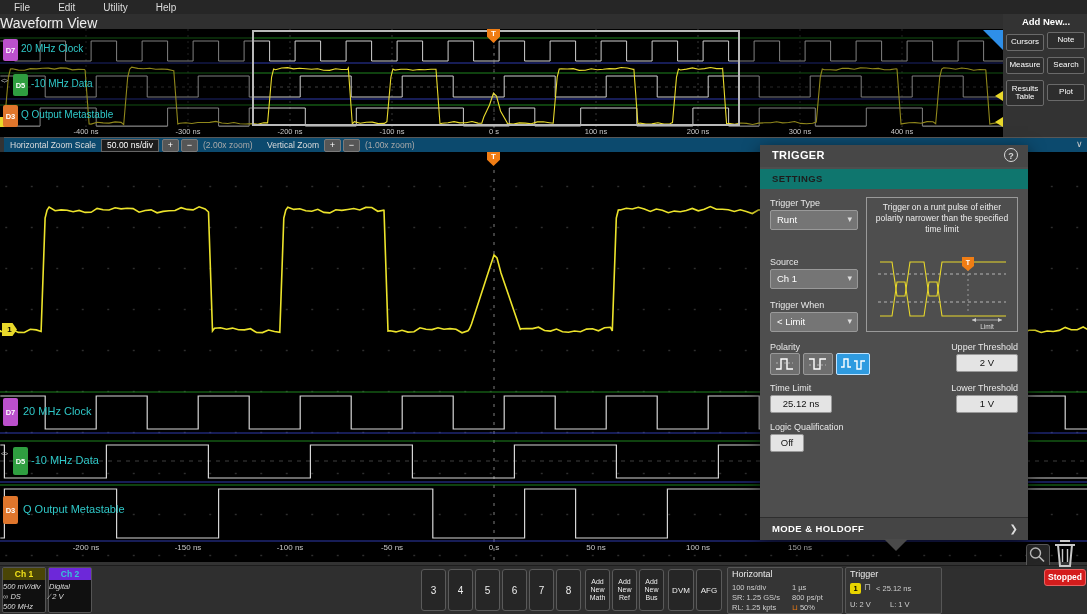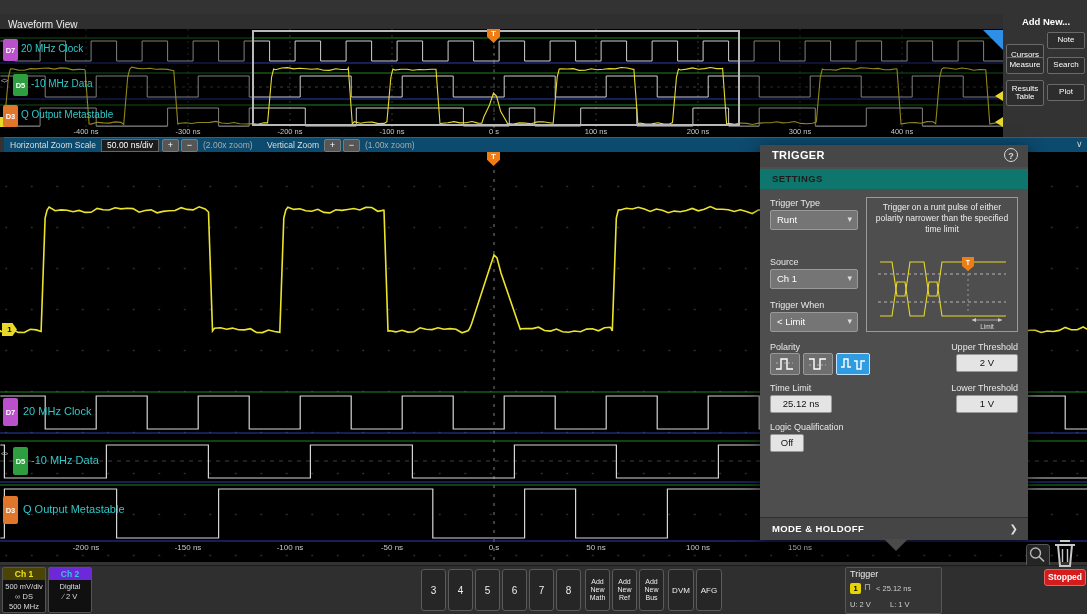--- a/index.html
+++ b/index.html
@@ -5,21 +5,21 @@
   html,body{margin:0;padding:0;background:#333;}
   body{width:1087px;height:614px;position:relative;overflow:hidden;
        font-family:"Liberation Sans",sans-serif;-webkit-font-smoothing:antialiased;}
   .p{position:absolute;}
   #app{position:absolute;left:0;top:0;width:1087px;height:614px;background:#333;}
 
   
   .menubar{left:0;top:0;width:1087px;height:14px;background:#262626;display:flex;align-items:center;}
   .mi{font-size:10px;color:#ddd;padding:0 14px;cursor:default;}
   .tabbar{left:0;top:14px;width:1003px;height:15px;background:#2f2f2f;border-bottom:1px solid #555;}
-  .wvtab{font-size:10px;color:#eee;line-height:15px;padding-left:8px;display:inline-block;}
+  .wvtab{font-size:14px;color:#eee;line-height:15px;display:inline-block;}
 
   
   .overview{left:0;top:29px;width:1003px;height:108px;background:#000;}
   .dim{background:rgba(0,0,0,.38);}
   .zoomwin{left:252px;top:1px;width:488px;height:96px;border:2px solid #b9b9b9;box-sizing:border-box;background:transparent;}
   .tmark{width:13px;height:14px;background:#f07d14;clip-path:polygon(0 0,100% 0,100% 55%,50% 100%,0 55%);
          color:#fff;font-size:8px;font-weight:bold;text-align:center;line-height:10px;z-index:6;}
   .dchip{width:15px;border-radius:2px;color:#fff;font-weight:bold;font-size:7.5px;
          display:flex;align-items:center;justify-content:center;z-index:5;}
   .chlabel{color:#2fc8c8;white-space:nowrap;z-index:5;}
@@ -75,41 +75,47 @@
   .panel-pointer{left:884px;top:539px;width:0;height:0;border-left:12px solid transparent;border-right:12px solid transparent;
                  border-top:12px solid #4a4a4a;z-index:21;}
 
   
   .trash{left:1051px;top:538px;z-index:22;}
 
   
   .bottombar{left:0;top:565px;width:1087px;height:49px;background:#2f2f2f;border-top:1px solid #1d1d1d;box-sizing:border-box;z-index:5;}
   .chbadge{width:44px;height:46px;background:#101010;border:1px solid #555;border-radius:2px;box-sizing:border-box;}
   .chhdr{height:12px;font-size:8.5px;font-weight:bold;text-align:center;line-height:12px;}
-  .chrow{font-size:7.5px;color:#ddd;text-align:center;line-height:10px;white-space:nowrap;}
+  .chrow{font-size:7.5px;color:#ddd;line-height:10px;white-space:nowrap;font-style:italic;}
   .numbtn{top:3px;width:25px;height:42px;background:#262626;border:1px solid #5a5a5a;border-radius:3px;
           color:#eee;font-size:10px;display:flex;align-items:center;justify-content:center;box-sizing:border-box;}
   .addbtn{top:3px;width:25px;height:42px;background:#262626;border:1px solid #5a5a5a;border-radius:3px;color:#eee;
           font-size:7px;line-height:8px;display:flex;flex-direction:column;align-items:center;justify-content:center;box-sizing:border-box;}
   .fnbtn{top:3px;width:26px;height:42px;background:#262626;border:1px solid #5a5a5a;border-radius:3px;color:#eee;
          font-size:8px;display:flex;align-items:center;justify-content:center;box-sizing:border-box;}
   .bpanel{top:1px;height:47px;background:#353535;border:1px solid #575757;border-radius:2px;box-sizing:border-box;}
   .bptitle{left:4px;top:1px;font-size:9px;color:#ececec;}
   .bpcell{font-size:7.5px;color:#cfcfcf;white-space:nowrap;}
   .stopbtn{left:1044px;top:3px;width:42px;height:17px;background:#d41c1c;border:1px solid #e86060;border-radius:3px;
            color:#fff;font-size:8.5px;font-weight:bold;text-align:center;line-height:15px;box-sizing:border-box;}
   .trgbadge{width:11px;height:11px;background:#e8d400;border-radius:2px;color:#000;font-size:7.5px;font-weight:bold;
             text-align:center;line-height:11px;}
   .icn{color:#bbb;}
 </style>
 </head>
 <body>
 
 <div id="app">
 
+  <div class="p menubar">
+    <span class="mi">File</span>
+    <span class="mi">Edit</span>
+    <span class="mi">Utility</span>
+    <span class="mi">Help</span>
+  </div>
 
   <div class="p tabbar">
     <span class="wvtab">Waveform View</span>
   </div>
 
   <div class="p overview">
     <svg id="ov-svg" class="p" style="left:0;top:0" width="1003" height="99">
         <polyline points="86.0,0.0 86.0,99.0" fill="none" stroke="#383838" stroke-width="1" opacity="1" stroke-dasharray="2,4"></polyline>
         <polyline points="188.0,0.0 188.0,99.0" fill="none" stroke="#383838" stroke-width="1" opacity="1" stroke-dasharray="2,4"></polyline>
         <polyline points="290.0,0.0 290.0,99.0" fill="none" stroke="#383838" stroke-width="1" opacity="1" stroke-dasharray="2,4"></polyline>
@@ -157,21 +163,21 @@
     </div>
 
     <div class="p bluewedge"></div>
     <div class="p ymark" style="left:995px;top:62px"></div>
     <div class="p ymark" style="left:995px;top:88px"></div>
     <div class="p chtag" style="left:0;top:88px;width:9px;height:10px"></div>
   </div>
 
   <div class="p addnew">
     <div class="p antitle">Add New...</div>
-    <div class="p anbtn" style="left:1px;top:30px;width:38px;height:23px">Cursors</div>
+    <div class="p anbtn" style="left:1px;top:20px;width:38px;height:17px">Cursors</div>
     <div class="p anbtn" style="left:42px;top:18px;width:38px;height:17px">Note</div>
     <div class="p anbtn" style="left:1px;top:43px;width:38px;height:17px">Measure</div>
     <div class="p anbtn" style="left:42px;top:43px;width:38px;height:17px">Search</div>
     <div class="p anbtn" style="left:1px;top:66px;width:38px;height:26px">Results Table</div>
     <div class="p anbtn" style="left:42px;top:70px;width:38px;height:17px">Plot</div>
   </div>
 
   <div class="p zoombar">
     <span class="p zlbl" style="left:6px">Horizontal Zoom Scale</span>
     <div class="p zval" style="left:97px;top:1px;width:56px;height:11px">50.00 ns/div</div>
@@ -358,20 +364,32 @@
     </div>
     <div class="p addbtn" style="left:639px">
       <span>Add</span>
         <span>New</span>
         <span>Bus</span>
     </div>
 
     <div class="p fnbtn" style="left:668px">DVM</div>
     <div class="p fnbtn" style="left:696px">AFG</div>
 
+    <div class="p bpanel" style="left:727px;width:116px">
+      <span class="p bptitle">Horizontal</span>
+      <span class="p bpcell" style="left:4px;top:15px">100 ns/div</span>
+      <span class="p bpcell" style="left:64px;top:15px">1 µs</span>
+      <span class="p bpcell" style="left:4px;top:25px">SR: 1.25 GS/s</span>
+      <span class="p bpcell" style="left:64px;top:25px">800 ps/pt</span>
+      <span class="p bpcell" style="left:4px;top:35px">RL: 1.25 kpts</span>
+      <span class="p bpcell" style="left:64px;top:35px">
+        <span style="color:#f07d14">⊔</span>
+        <span>50%</span>
+      </span>
+    </div>
 
     <div class="p bpanel" style="left:845px;width:97px">
       <span class="p bptitle">Trigger</span>
       <div class="p trgbadge" style="left:4px;top:15px">1</div>
       <span class="p icn" style="left:18px;top:14px;font-size:9px">⊓</span>
       <span class="p bpcell" style="left:30px;top:16px">&lt; 25.12 ns</span>
       <span class="p bpcell" style="left:4px;top:32px">U: 2 V</span>
       <span class="p bpcell" style="left:44px;top:32px">L: 1 V</span>
     </div>
 

